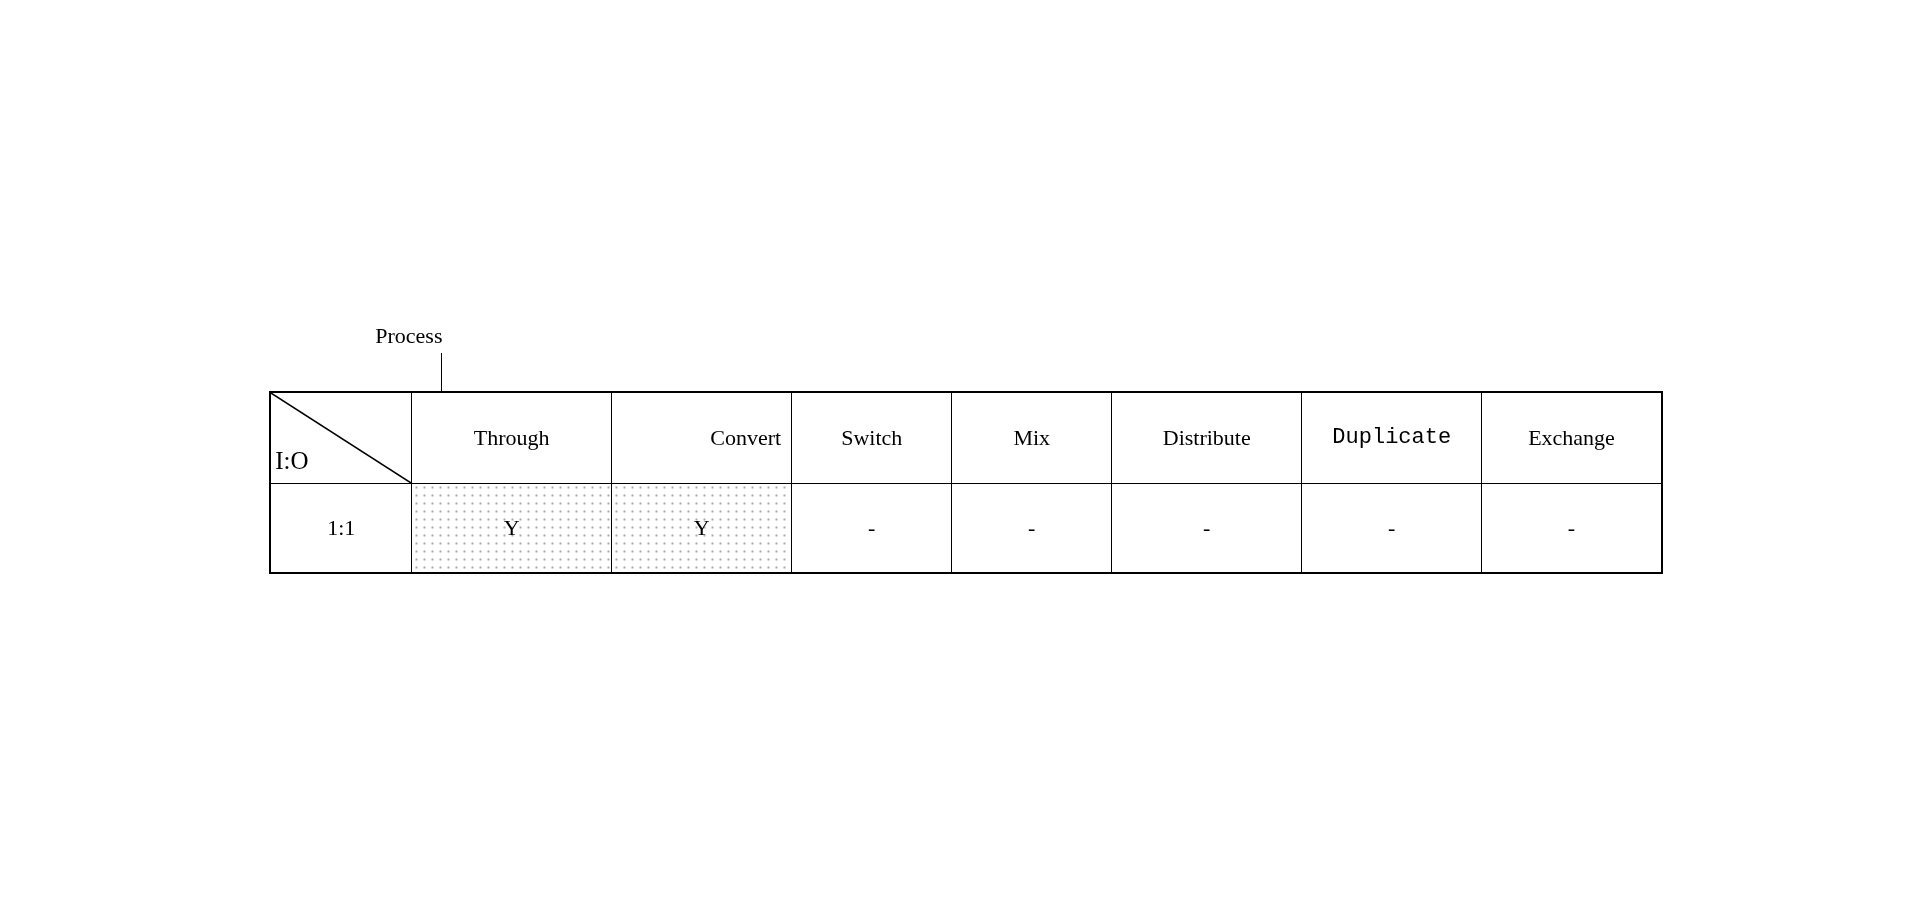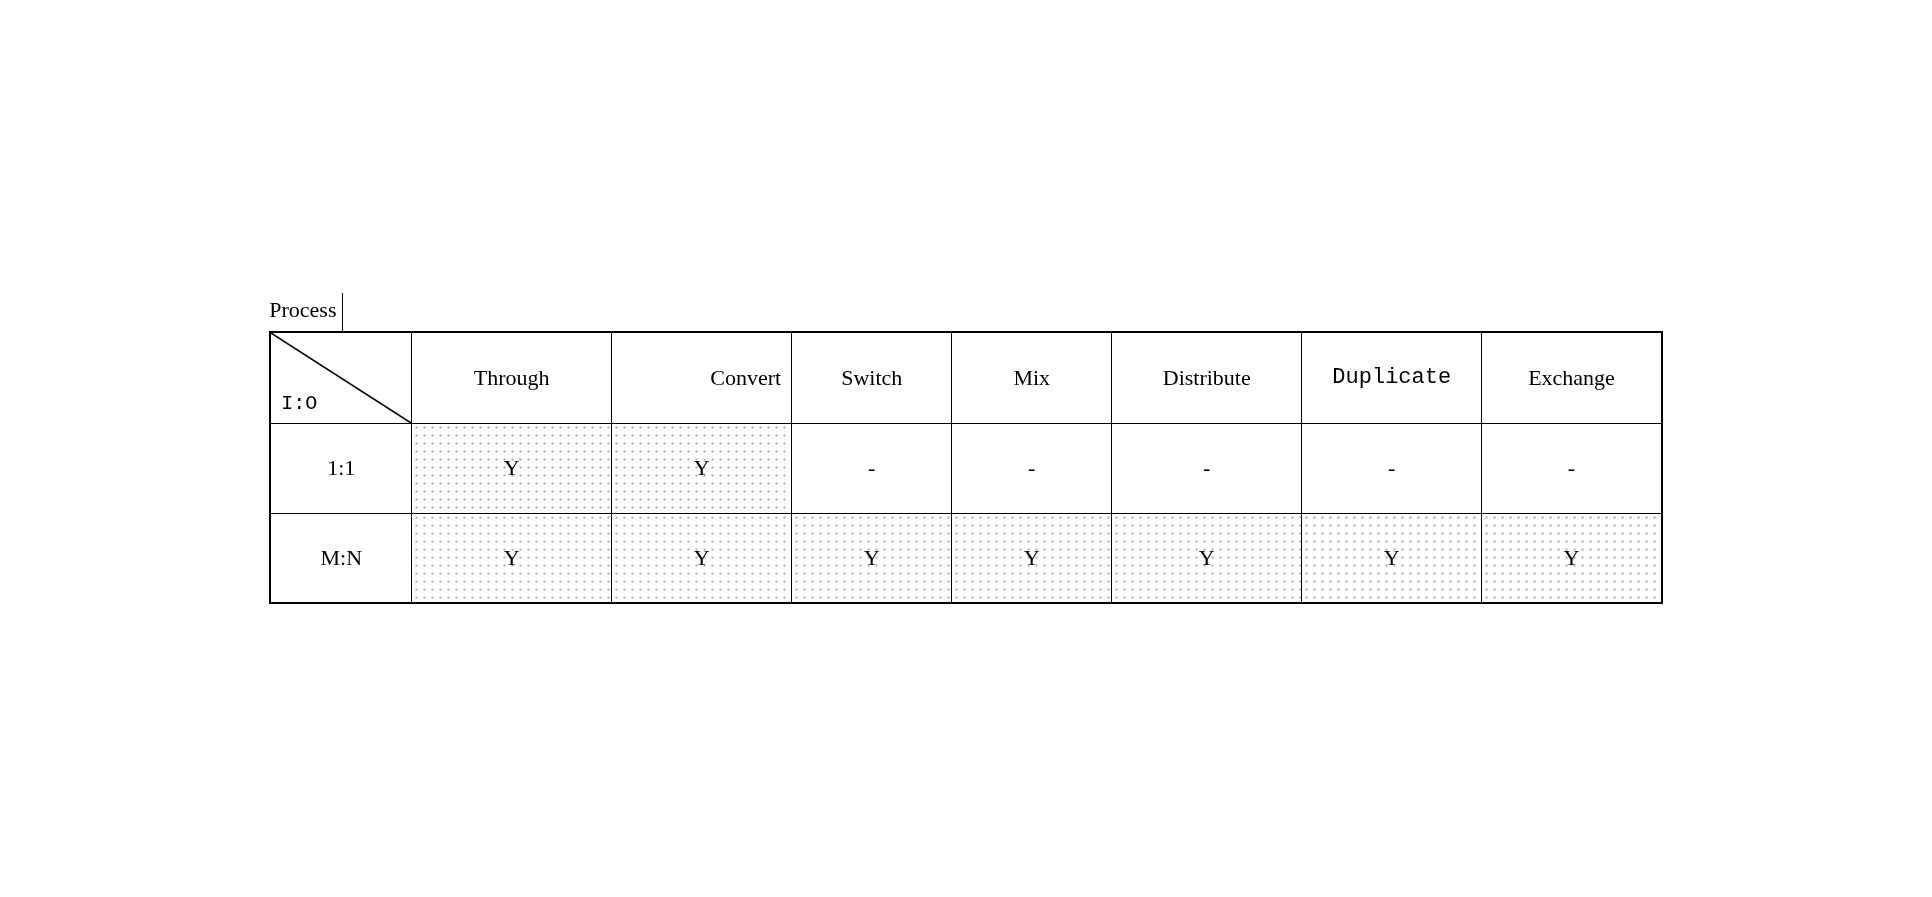--- a/index.html
+++ b/index.html
@@ -90,23 +90,23 @@
       position: absolute;
       top: 0;
       left: 0;
       width: 100%;
       height: 100%;
     }
 
     .corner-io {
       position: absolute;
       bottom: 8px;
-      left: 10px;
-      font-size: 20px;
-      font-family: Liberation Mono, monospace;
+      left: 4px;
+      font-size: 25px;
+      font-family: Liberation Serif, serif;
     }
 
     
     td.row-header {
       background: #ffffff;
       min-width: 140px;
       width: 140px;
       font-size: 22px;
     }
 
@@ -116,21 +116,21 @@
     .col-mix { min-width: 160px; }
     .col-distribute { min-width: 190px; }
     .col-duplicate { min-width: 180px; font-family: Liberation Mono, monospace; }
     .col-exchange { min-width: 180px; }
   </style>
 </head>
 <body>
 
 <div class="page-container">
 
-  <div style="display:flex; flex-direction:row; align-items:center; margin-bottom:0;">
+  <div style="display:flex; flex-direction:column; align-items:flex-end; margin-left: 106px; margin-bottom:0;">
     <span class="process-label">Process</span>
     <div style="display:flex; align-items:flex-start;">
       <div style="width:1px; height:38px; background:#000; margin-left:6px;"></div>
     </div>
   </div>
 
   <div class="table-wrapper">
     <table>
       <thead>
         <tr>
@@ -170,26 +170,16 @@
       <tr>
             <td class="row-header">1:1</td>
             <td class="dotted">Y</td>
             <td class="dotted">Y</td>
             <td>-</td>
             <td>-</td>
             <td>-</td>
             <td>-</td>
             <td>-</td>
           </tr>
-          <tr>
-            <td class="row-header">M:N</td>
-            <td class="dotted">Y</td>
-            <td class="dotted">Y</td>
-            <td class="dotted">Y</td>
-            <td class="dotted">Y</td>
-            <td class="dotted">Y</td>
-            <td class="dotted">Y</td>
-            <td class="dotted">Y</td>
-          </tr>
         </tbody>
     </table>
   </div>
 </div>
 
 </body></html>

